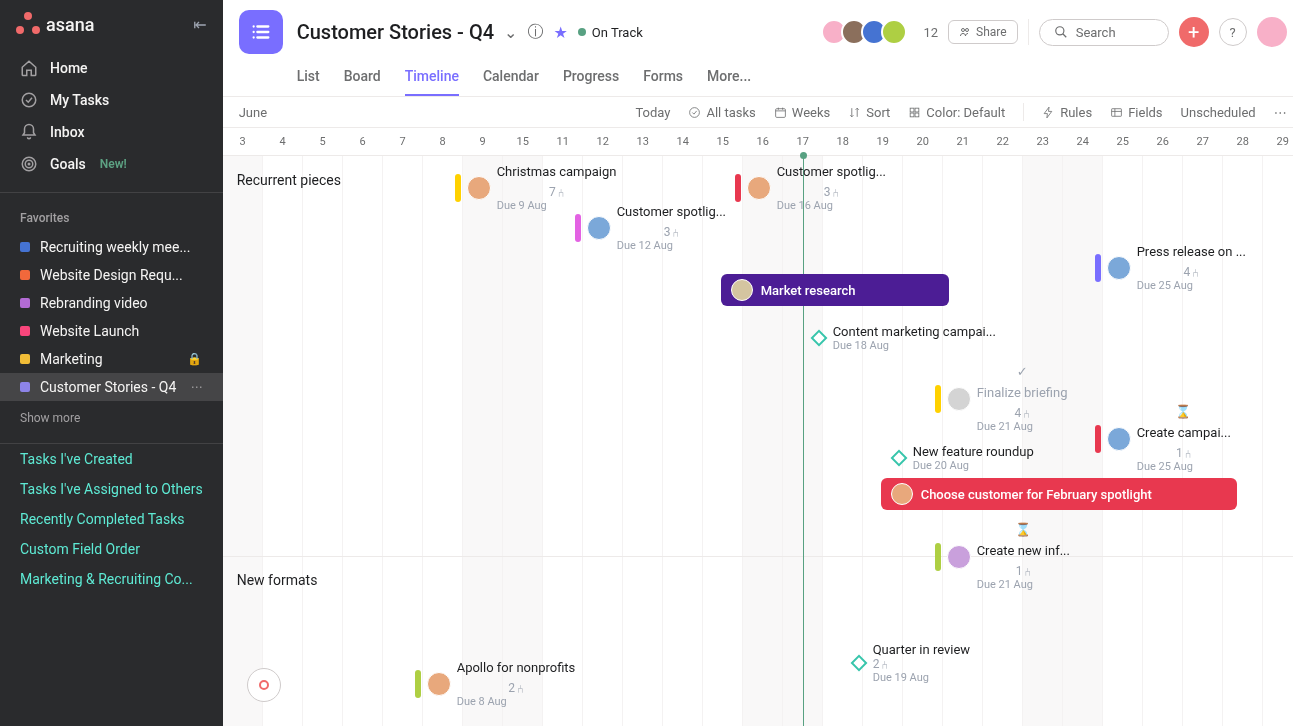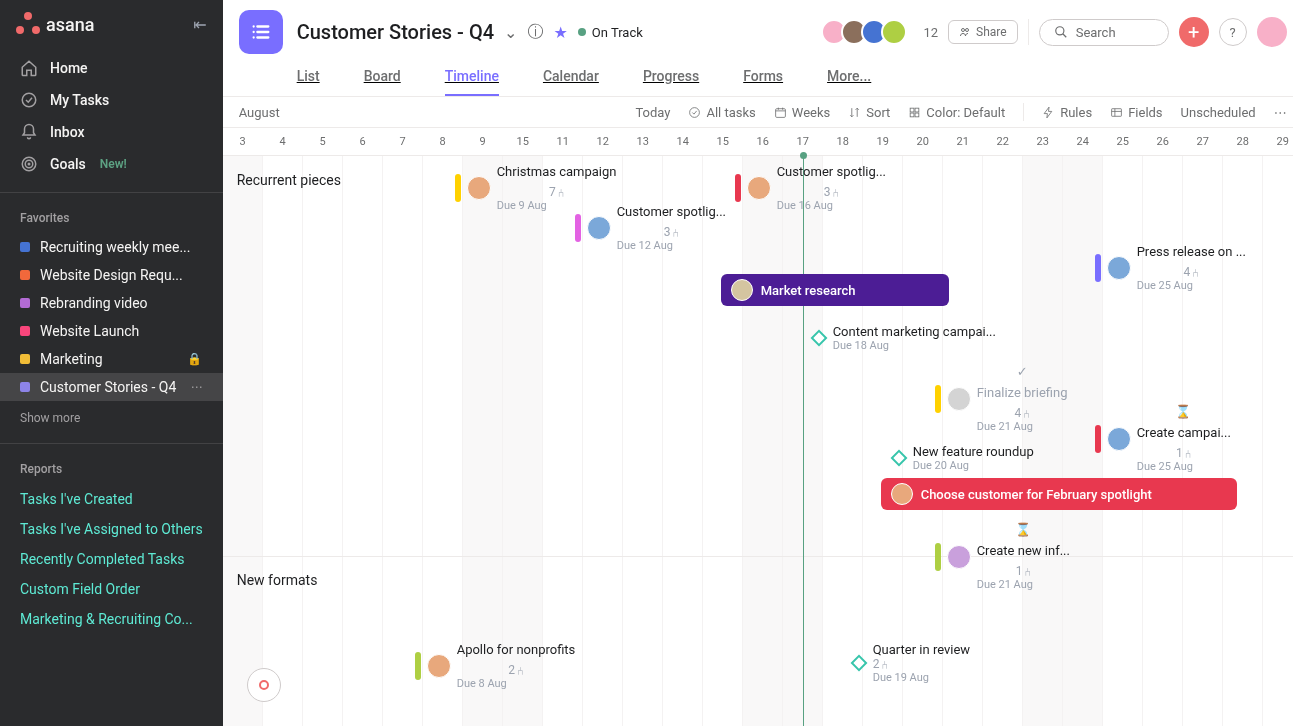--- a/index.html
+++ b/index.html
@@ -45,21 +45,21 @@
 .avatars { display:flex; }
 .avatar { width:26px; height:26px; border-radius:50%; border:2px solid #fff; margin-left:-6px; background:#ccc; display:flex; align-items:center; justify-content:center; font-size:10px; color:#fff; font-weight:600; }
 .av-count { font-size:13px; color:#6d6e6f; margin-left:6px; }
 .share-btn { border:1px solid #cfcbcb; border-radius:6px; padding:4px 10px; font-size:12px; color:#6d6e6f; background:#fff; cursor:pointer; display:flex; align-items:center; gap:5px; }
 .divider-v { width:1px; height:26px; background:#edeae9; }
 .search-box { border:1px solid #cfcbcb; border-radius:16px; padding:5px 14px; font-size:13px; color:#6d6e6f; display:flex; align-items:center; gap:8px; width:130px; }
 .plus-btn { width:30px; height:30px; border-radius:50%; background:#f06a6a; color:#fff; display:flex; align-items:center; justify-content:center; font-size:20px; cursor:pointer; }
 .help-btn { width:28px; height:28px; border-radius:50%; border:1px solid #cfcbcb; display:flex; align-items:center; justify-content:center; color:#6d6e6f; font-size:13px; cursor:pointer; }
 .me-avatar { width:30px; height:30px; border-radius:50%; background:#f8b0c8; }
 
-.tabs { display:flex; gap:44px; margin-top:4px; padding-left:58px;text-decoration:underline; }
+.tabs { display:flex; gap:24px; margin-top:4px; padding-left:58px; }
 .tab { font-size:14px; color:#6d6e6f; padding:10px 0; cursor:pointer; border-bottom:2px solid transparent; font-weight:500; }
 .tab.active { color:#796eff; border-bottom-color:#796eff; }
 
 
 .toolbar { display:flex; align-items:center; padding:6px 16px; border-bottom:1px solid #edeae9; font-size:13px; color:#6d6e6f; gap:18px; }
 .tb-month { flex:0 0 auto; }
 .tb-spacer { flex:1; }
 .tb-item { display:flex; align-items:center; gap:5px; cursor:pointer; }
 .tb-icn { width:13px; height:13px; stroke:currentColor; fill:none; stroke-width:1.5; }
 .vline { width:1px; height:18px; background:#edeae9; }
@@ -182,21 +182,20 @@
           <span class="fav-dot" style="background:#8d84e8"></span>
     <span class="fav-text">Customer Stories - Q4</span>
 
     <span class="fav-more">⋯</span>
         </div>
       </div>
     <div class="show-more">Show more</div>
   </div>
 
   <div class="sb-section">
-    <div class="sb-heading">Reports</div>
     <div id="report-list">
         <div class="report-item">Tasks I've Created</div>
         <div class="report-item">Tasks I've Assigned to Others</div>
         <div class="report-item">Recently Completed Tasks</div>
         <div class="report-item">Custom Field Order</div>
         <div class="report-item">Marketing &amp; Recruiting Co...</div>
       </div>
   </div>
 </aside>
 
@@ -253,21 +252,21 @@
         <span class="tab">Board</span>
         <span class="tab active">Timeline</span>
         <span class="tab">Calendar</span>
         <span class="tab">Progress</span>
         <span class="tab">Forms</span>
         <span class="tab">More...</span>
       </div>
   </div>
 
   <div class="toolbar">
-    <span class="tb-month">August</span>
+    <span class="tb-month">June</span>
     <span class="tb-spacer"></span>
     <span class="tb-item">Today</span>
     <span class="tb-item">
       <svg class="tb-icn" viewBox="0 0 24 24">
           <circle cx="12" cy="12" r="9"></circle>
           <path d="M8 12l3 3 5-6"></path>
         </svg>
       <span>All tasks</span>
     </span>
     <span class="tb-item">
@@ -482,21 +481,21 @@
       <div class="task-text">
         <span class="task-title ">
 
           <span>⌛</span>
           <span style="overflow:hidden;text-overflow:ellipsis">Create new inf...</span>
           <span class="task-meta">1 <span class="subtask-icn"></span></span>
         </span>
         <span class="task-sub">Due 21 Aug</span>
       </div>
           </div>
-          <div class="task" style="left: 192px; top: 486px; width: 220px;">
+          <div class="task" style="left: 192px; top: 504px; width: 220px;">
             <span class="task-pill" style="background:#aecf43"></span>
       <span class="task-av" style="background:#e8a87c"></span>
       <div class="task-text">
         <span class="task-title ">
 
           <span style="overflow:hidden;text-overflow:ellipsis">Apollo for nonprofits</span>
           <span class="task-meta">2 <span class="subtask-icn"></span></span>
         </span>
         <span class="task-sub">Due 8 Aug</span>
       </div>

